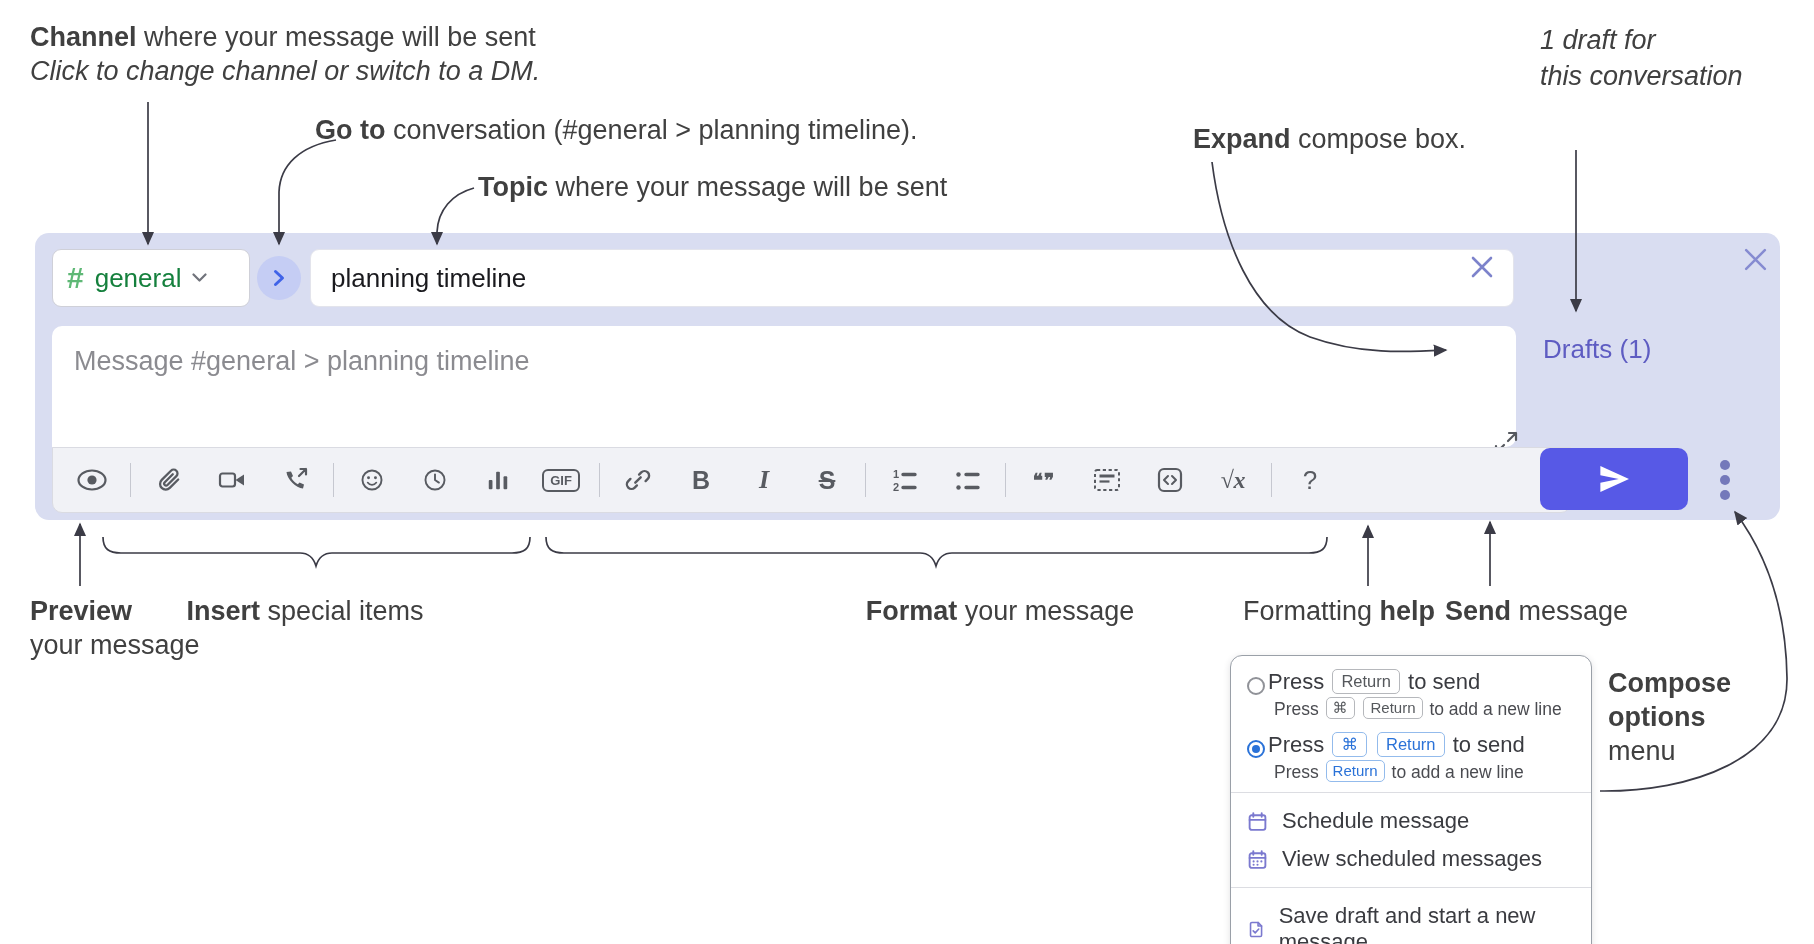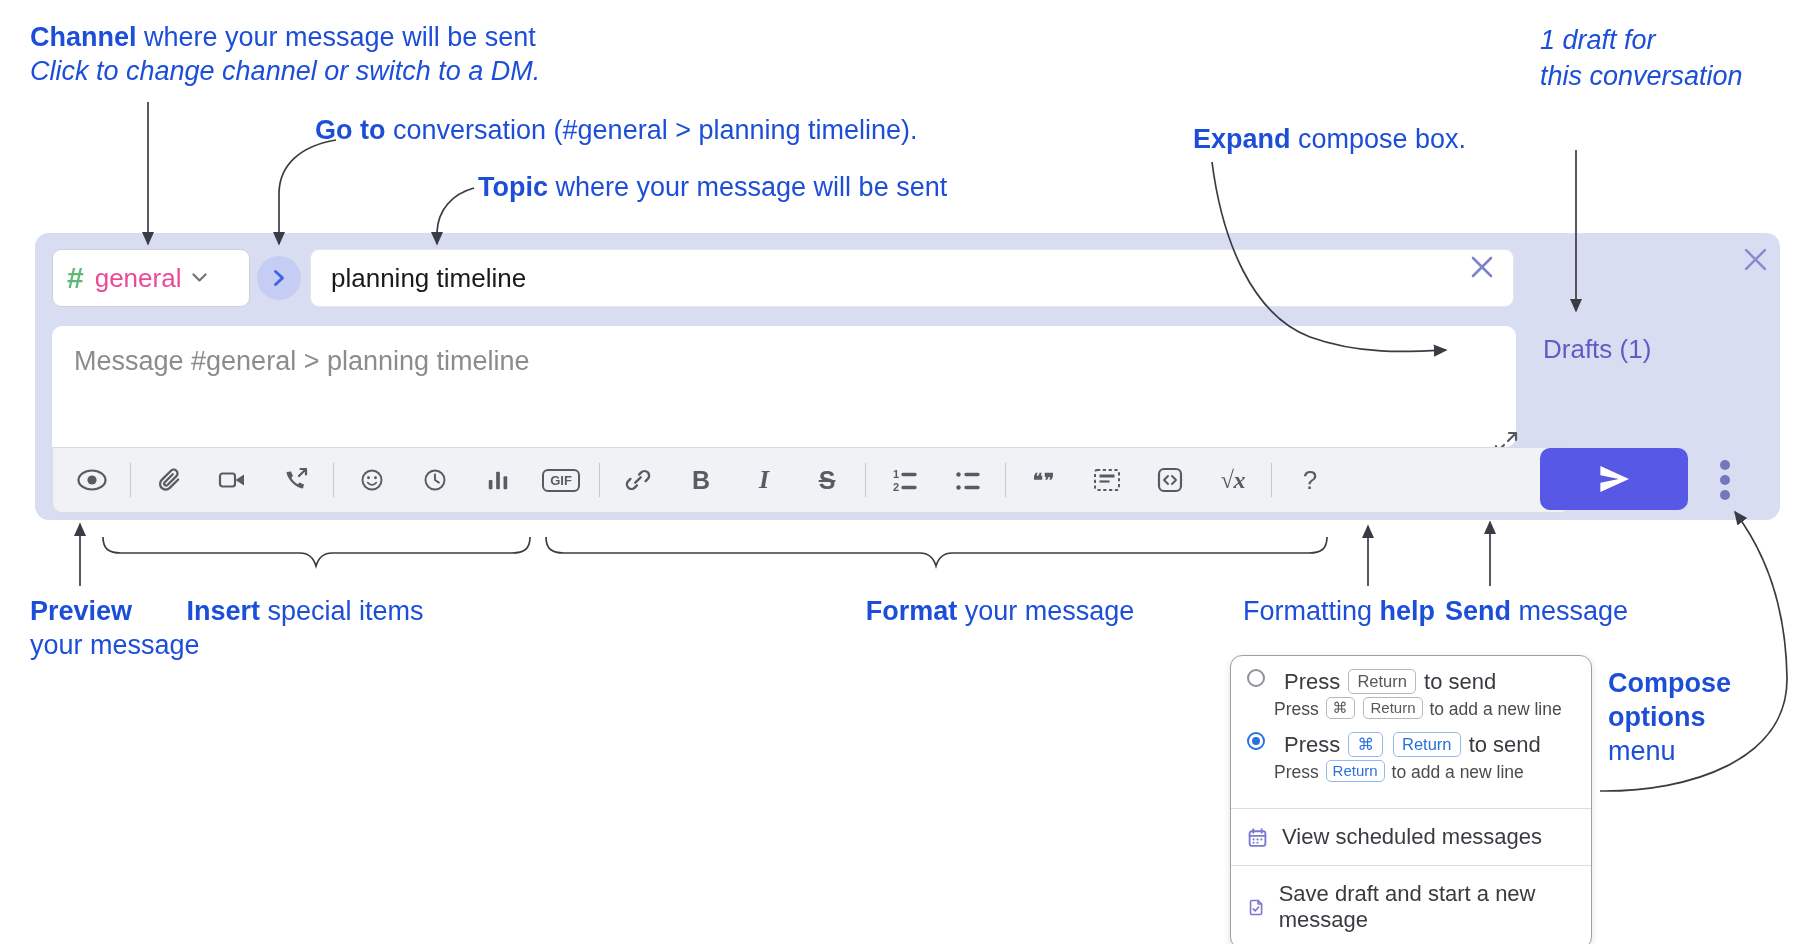--- a/index.html
+++ b/index.html
@@ -1,32 +1,32 @@
 <!DOCTYPE html>
 <html><head>
 <meta charset="utf-8">
 <style>
   html,body{margin:0;padding:0}
   body{width:1814px;height:944px;position:relative;background:#fff;
        font-family:"Liberation Sans",sans-serif;color:#32324e;overflow:hidden}
 
   
-  .ann{position:absolute;font-size:27px;line-height:34px;color:#1d4ed8;white-space:nowrap}
+  .ann{position:absolute;font-size:27px;line-height:34px;color:#404040;white-space:nowrap}
   .b{font-weight:700}
   .i{font-style:italic}
   .center{text-align:center}
 
   
   .compose{position:absolute;left:35px;top:233px;width:1745px;height:287px;
            background:#d9ddf1;border-radius:14px;z-index:1}
   .chanpick{position:absolute;left:17px;top:16px;width:198px;height:58px;background:#fff;
             border:1px solid #cfd0d8;border-radius:9px;display:flex;align-items:center;
             gap:11px;padding:0 14px;box-sizing:border-box;cursor:pointer;font-family:inherit}
   .hash{color:#5fb876;font-weight:800;font-size:30px;line-height:1}
-  .chan-name{font-size:26px;color:#ec4899}
+  .chan-name{font-size:26px;color:#15803d}
   .goto-circle{position:absolute;left:222px;top:23px;width:44px;height:44px;border-radius:50%;
                background:#c5cdf4;border:none;display:flex;align-items:center;justify-content:center;cursor:pointer}
   .topic-box{position:absolute;left:275px;top:16px;width:1204px;height:58px;background:#fff;
              border:1px solid #e3e4ec;border-radius:9px;display:flex;
              box-sizing:border-box;padding:0 14px 0 18px}
   .topic-in{flex:1;border:none;outline:none;font-size:26px;color:#1a1a1e;
             font-family:inherit;background:transparent}
   .iconbtn{background:none;border:none;padding:0;cursor:pointer;display:flex;
            align-items:center;justify-content:center}
   .close-x{position:absolute;left:1703px;top:9px;width:34px;height:34px}
@@ -59,21 +59,21 @@
             border:none;cursor:pointer;display:flex;flex-direction:column;align-items:center;
             justify-content:center;gap:5px}
   .dot{width:10px;height:10px;border-radius:50%;background:#7478ba}
 
   
   .popup{position:absolute;left:1230px;top:655px;width:362px;background:#fff;
          border:1.6px solid #9aa0a8;border-radius:12px;box-shadow:0 2px 7px rgba(40,40,60,.14);
          font-size:22px;color:#3a3b40;z-index:3;box-sizing:border-box}
   .psec{padding:9px 16px}
   .psec + .psec{border-top:1px solid #dcdde2}
-  .opt{display:flex;align-items:flex-start;gap:19px;padding:4px 0 1px;cursor:pointer}
+  .opt{display:flex;align-items:flex-end;gap:3px;padding:4px 0 1px;cursor:pointer}
   .radio{width:18px;height:18px;border-radius:50%;border:2px solid #909298;
          box-sizing:border-box;flex:0 0 auto;position:relative;background:#fff}
   .radio.sel{border-color:#2a72d8}
   .radio.sel::after{content:"";position:absolute;left:3px;top:3px;width:8px;height:8px;
                     border-radius:50%;background:#2a72d8}
   .opt-sub{margin:1px 0 8px 27px;font-size:17.5px;color:#4a4b50}
   kbd{display:inline-block;border:1.2px solid #b6b8bc;border-radius:5px;padding:0 8px;
       font-size:16.5px;line-height:23px;color:#55585c;background:#fff;
       font-family:inherit;margin:0 2px;vertical-align:2px}
   kbd.blue{border-color:#93bbec;color:#2a72d8}
@@ -292,23 +292,32 @@
   <div class="psec">
     <div class="opt">
       <span class="radio"></span>
       <span><span>Press</span> <kbd>Return</kbd> <span>to send</span></span>
     </div>
     <div class="opt-sub"><span>Press</span> <kbd>⌘</kbd> <kbd>Return</kbd> <span>to add a new line</span></div>
     <div class="opt">
       <span class="radio sel"></span>
       <span><span>Press</span> <kbd class="blue">⌘</kbd> <kbd class="blue">Return</kbd> <span>to send</span></span>
     </div>
-    <div class="opt-sub" style="margin-bottom:16px"><span>Press</span> <kbd class="blue">Return</kbd> <span>to add a new line</span></div>
+    <div class="opt-sub" style="margin-bottom:0"><span>Press</span> <kbd class="blue">Return</kbd> <span>to add a new line</span></div>
   </div>
   <div class="psec">
+    <div class="mi">
+      <svg width="21" height="21" viewBox="0 0 20 20">
+          <g fill="none" stroke="#7b79cf" stroke-width="1.8" stroke-linecap="round">
+            <rect x="2.5" y="4" width="15" height="14" rx="2"></rect>
+            <path d="M2.5 8.5h15M6 2v3.5M14 2v3.5"></path>
+          </g>
+        </svg>
+      <span>Schedule message</span>
+    </div>
     <div class="mi">
       <svg width="21" height="21" viewBox="0 0 20 20">
           <g fill="none" stroke="#7b79cf" stroke-width="1.8" stroke-linecap="round">
             <rect x="2.5" y="4" width="15" height="14" rx="2"></rect>
             <path d="M2.5 8.5h15M6 2v3.5M14 2v3.5"></path>
           </g>
           <g fill="#7b79cf">
             <circle cx="6.3" cy="11.8" r="1"></circle>
             <circle cx="10" cy="11.8" r="1"></circle>
             <circle cx="13.7" cy="11.8" r="1"></circle>

